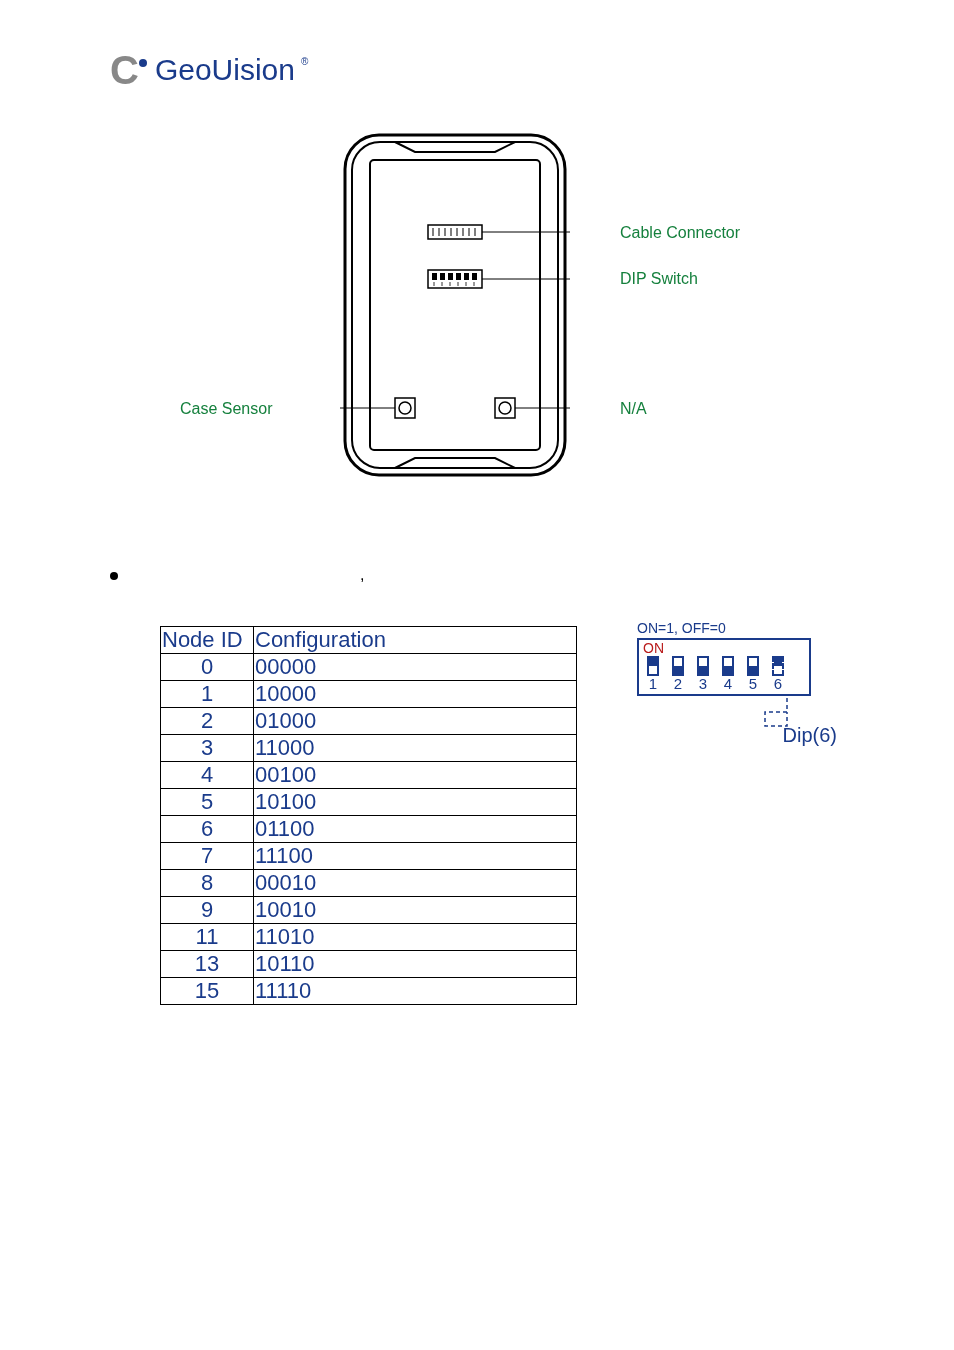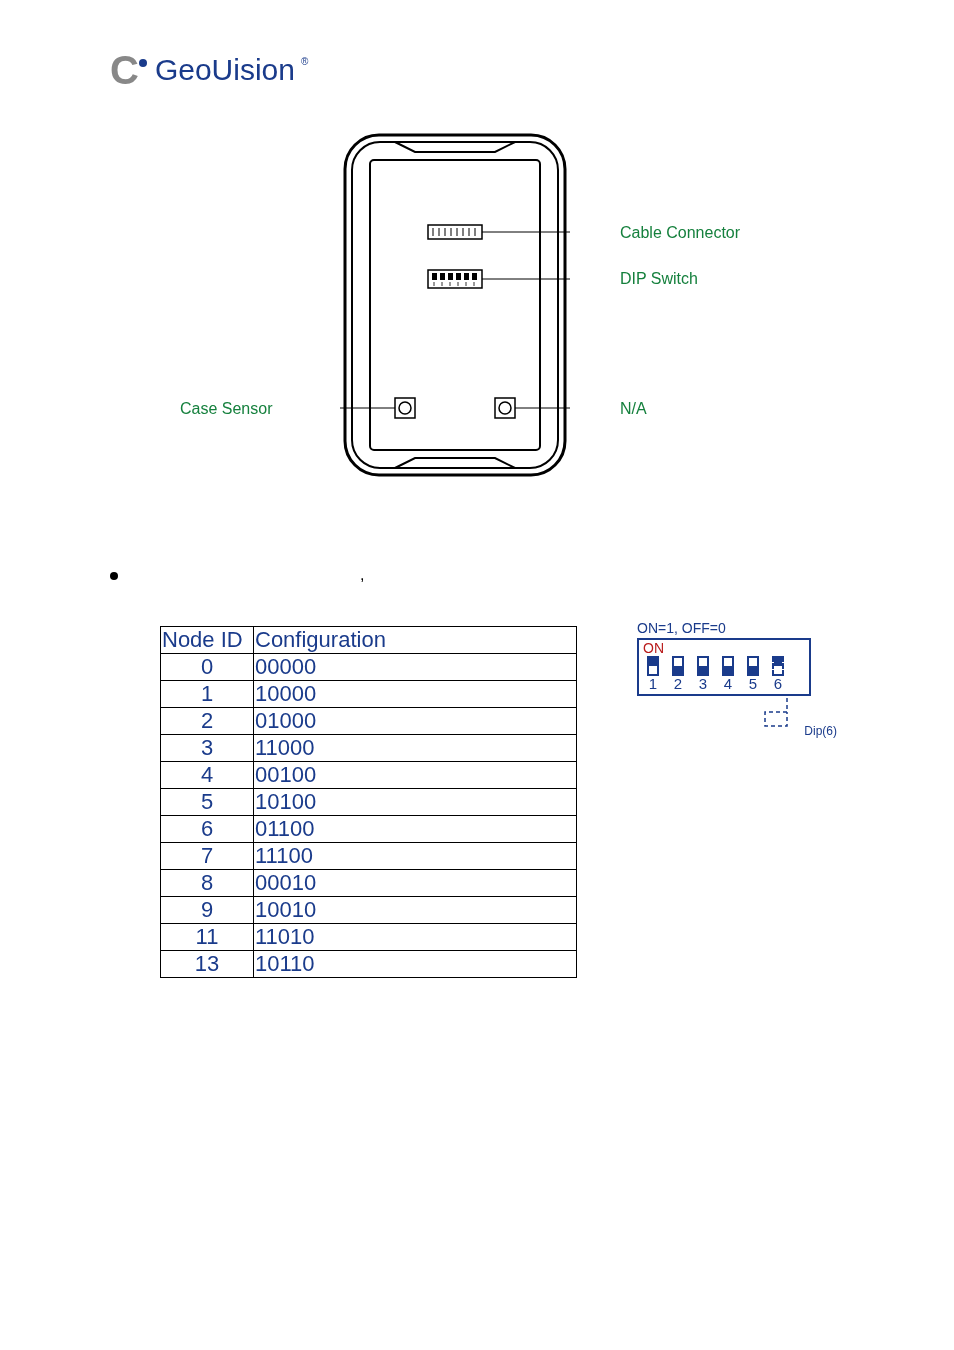--- a/index.html
+++ b/index.html
@@ -39,21 +39,21 @@
   .dip-slots{position:absolute;left:6px;top:16px;display:flex;gap:9px}
   .slot{width:16px;display:flex;flex-direction:column;align-items:center}
   .sw{width:12px;height:20px;border:2px solid #1a3b8b;position:relative;box-sizing:border-box}
   .sw.up::before{content:"";position:absolute;left:0;right:0;top:0;height:8px;background:#1a3b8b}
   .sw.down::before{content:"";position:absolute;left:0;right:0;bottom:0;height:8px;background:#1a3b8b}
   .sw.none{border:2px dashed #1a3b8b}
   .sw.none::before{content:"";position:absolute;left:0;right:0;top:0;height:8px;background:#1a3b8b}
   .num{font-size:15px;color:#1a3b8b;margin-top:0;line-height:16px}
   .dip-callout{position:relative;width:170px;height:50px}
   .dip-callout svg{position:absolute;left:0;top:0}
-  .dip-callout-label{position:absolute;right:-30px;top:28px;font-size:12px;color:#1a3b8b;white-space:nowrap}
+  .dip-callout-label{position:absolute;right:-30px;top:28px;font-size:20px;color:#1a3b8b;white-space:nowrap}
 </style>
 </head>
 <body>
 
 <div class="page">
 
   <div class="logo">
     <span class="logo-mark">C</span>
     <span class="logo-dot"></span>
     <span class="logo-text">GeoUision</span>
@@ -174,20 +174,24 @@
             <td class="cfg">10010</td>
           </tr>
         <tr>
             <td class="id">11</td>
             <td class="cfg">11010</td>
           </tr>
         <tr>
             <td class="id">13</td>
             <td class="cfg">10110</td>
           </tr>
+        <tr>
+            <td class="id">15</td>
+            <td class="cfg">11110</td>
+          </tr>
       </tbody>
     </table>
 
     <div class="dip-wrap">
       <div class="dip-title">ON=1, OFF=0</div>
       <div class="dip-box">
         <span class="dip-on">ON</span>
         <div class="dip-slots">
           <div class="slot">
               <div class="sw up"></div>

